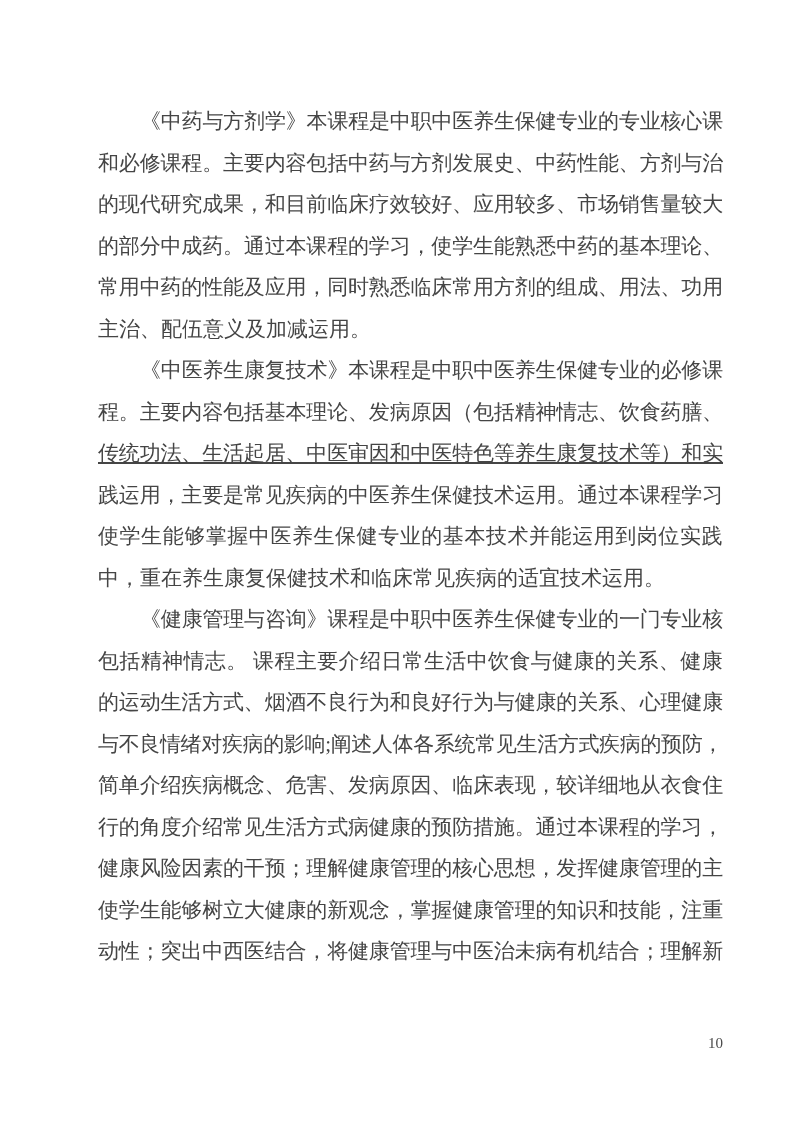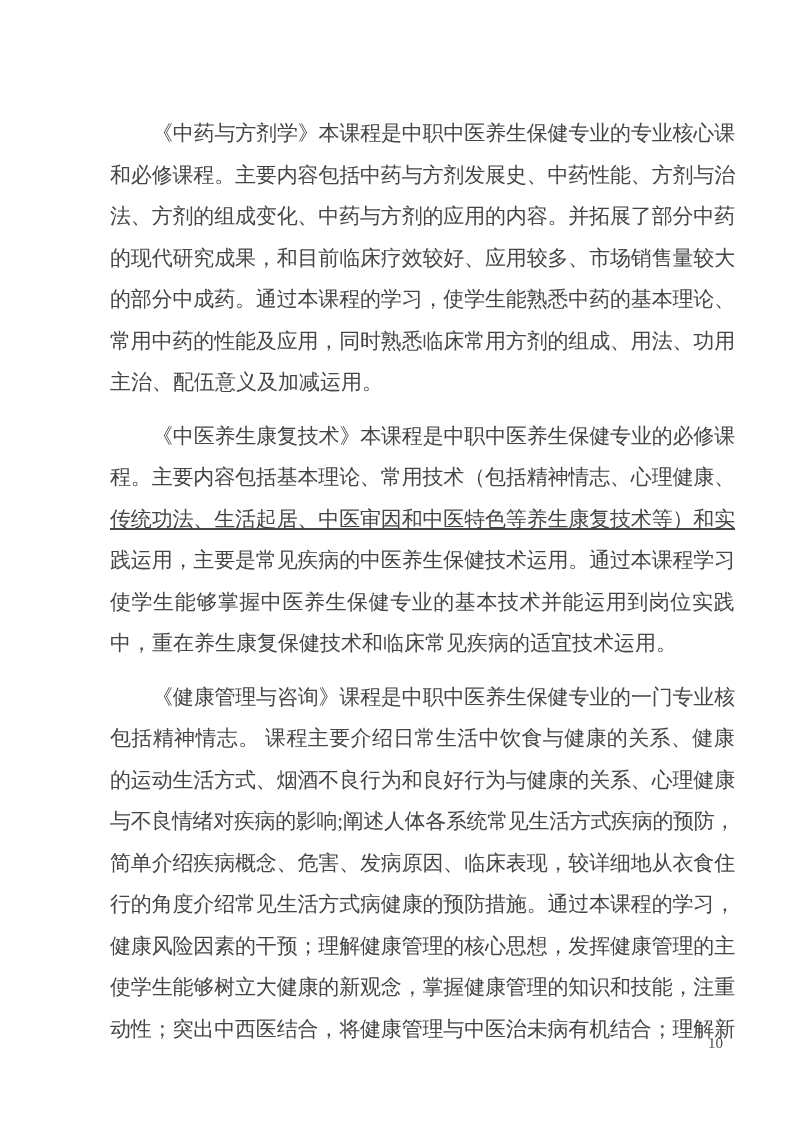--- a/index.html
+++ b/index.html
@@ -15,21 +15,21 @@
     overflow: hidden;
     font-family: "Liberation Serif", "DejaVu Serif", serif;
   }
   .doc-body {
     position: absolute;
     left: 98px;
     top: 101px;
     width: 625px;
   }
   .para {
-    margin: 12px;
+    margin: 0;
     padding: 0;
   }
   .line {
     height: 41.5px;
     line-height: 41.5px;
     font-size: 21px;
     color: var(--text, #454545);
     white-space: nowrap;
     overflow: visible;
   }
@@ -53,29 +53,28 @@
   }
 </style>
 </head>
 <body>
 
 <div class="page">
   <div class="doc-body">
       <div class="para">
         <div class="line first fit"><span style="letter-spacing: -0.178571px;">《中药与方剂学》本课程是中职中医养生保健专业的专业核心课</span></div>
         <div class="line fit"><span style="letter-spacing: -0.166667px;">和必修课程。主要内容包括中药与方剂发展史、中药性能、方剂与治</span></div>
-        <div class="line fit"><span style="letter-spacing: -0.166667px;">法、方剂的组成变化、中药与方剂的应用的内容。并拓展了部分中药</span></div>
         <div class="line fit"><span style="letter-spacing: -0.166667px;">的现代研究成果，和目前临床疗效较好、应用较多、市场销售量较大</span></div>
         <div class="line fit"><span style="letter-spacing: -0.166667px;">的部分中成药。通过本课程的学习，使学生能熟悉中药的基本理论、</span></div>
         <div class="line fit"><span style="letter-spacing: -0.166667px;">常用中药的性能及应用，同时熟悉临床常用方剂的组成、用法、功用</span></div>
         <div class="line"><span>主治、配伍意义及加减运用。</span></div>
       </div>
       <div class="para">
         <div class="line first fit"><span style="letter-spacing: -0.178571px;">《中医养生康复技术》本课程是中职中医养生保健专业的必修课</span></div>
-        <div class="line fit"><span style="letter-spacing: -0.166667px;">程。主要内容包括基本理论、常用技术（包括精神情志、心理健康、</span></div>
+        <div class="line fit"><span style="letter-spacing: -0.166667px;">程。主要内容包括基本理论、发病原因（包括精神情志、饮食药膳、</span></div>
         <div class="line fit"><span style="letter-spacing: -0.166667px; text-decoration: underline;">传统功法、生活起居、中医审因和中医特色等养生康复技术等）和实</span></div>
         <div class="line fit"><span style="letter-spacing: -0.166667px;">践运用，主要是常见疾病的中医养生保健技术运用。通过本课程学习</span></div>
         <div class="line fit"><span style="letter-spacing: 0.551724px;">使学生能够掌握中医养生保健专业的基本技术并能运用到岗位实践</span></div>
         <div class="line"><span>中，重在养生康复保健技术和临床常见疾病的适宜技术运用。</span></div>
       </div>
       <div class="para">
         <div class="line first fit"><span style="letter-spacing: -0.178571px;">《健康管理与咨询》课程是中职中医养生保健专业的一门专业核</span></div>
         <div class="line fit"><span style="letter-spacing: 0.358333px;">包括精神情志。 课程主要介绍日常生活中饮食与健康的关系、健康</span></div>
         <div class="line fit"><span style="letter-spacing: -0.166667px;">的运动生活方式、烟酒不良行为和良好行为与健康的关系、心理健康</span></div>
         <div class="line fit"><span style="letter-spacing: -0.349798px;">与不良情绪对疾病的影响;阐述人体各系统常见生活方式疾病的预防，</span></div>

